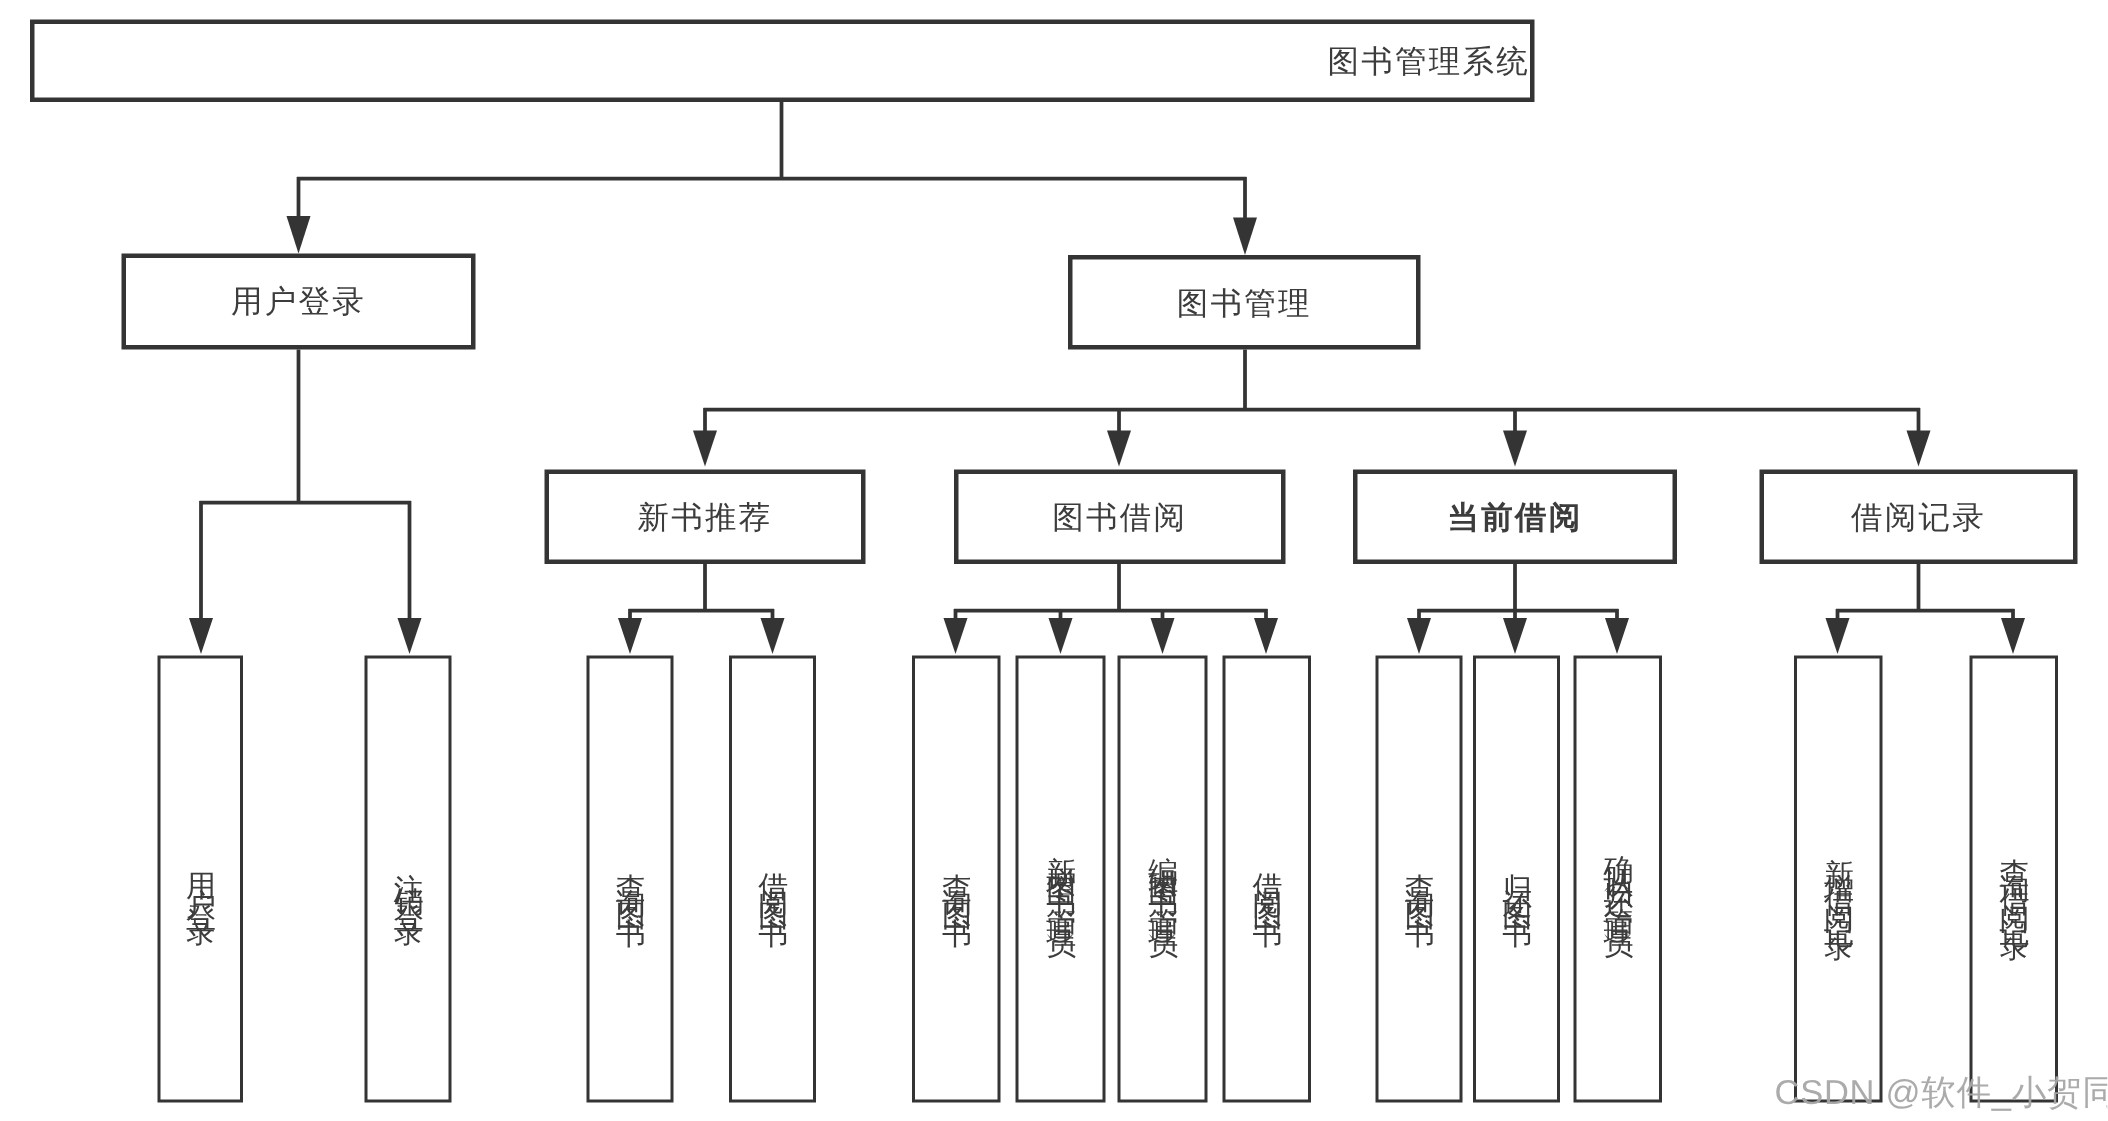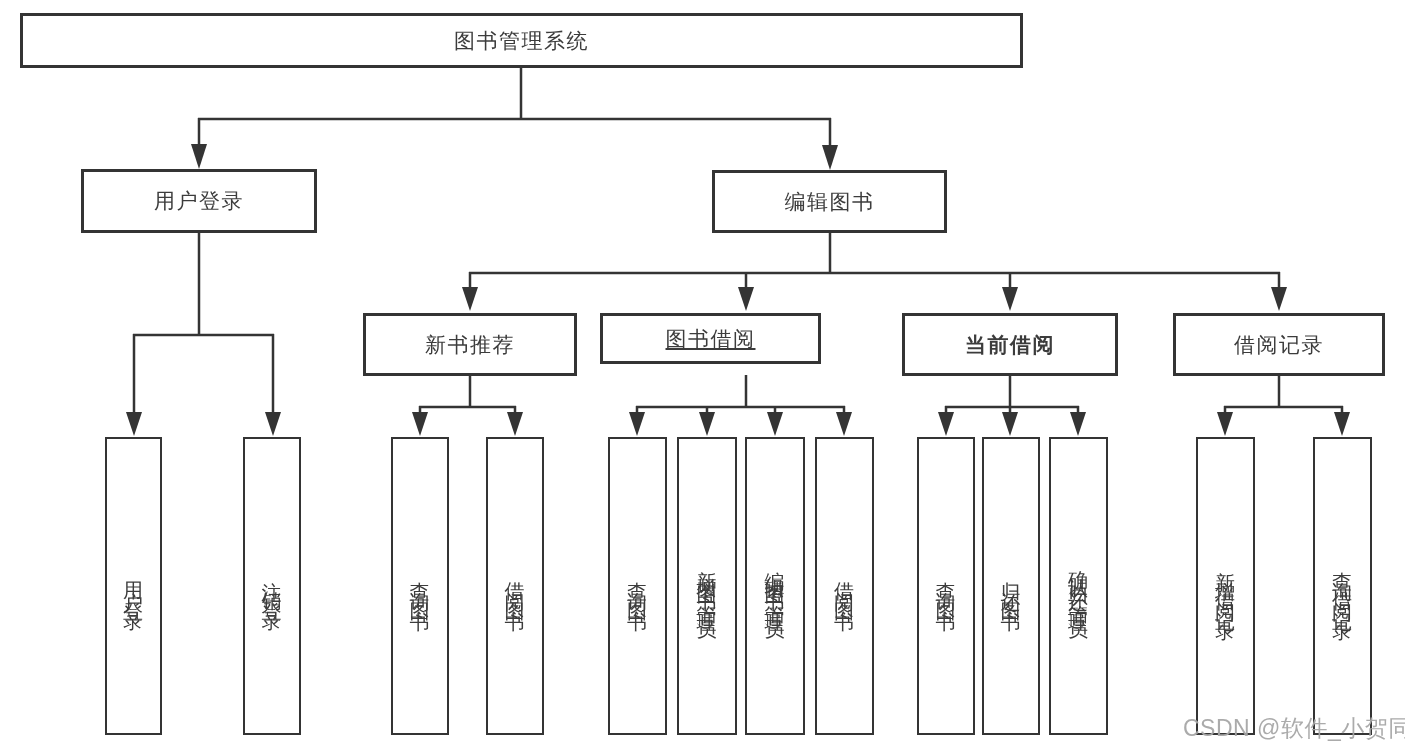--- a/index.html
+++ b/index.html
@@ -58,35 +58,35 @@
       <polygon points="775,436 767,412 783,412"></polygon>
       <polygon points="844,436 836,412 852,412"></polygon>
       <polygon points="946,436 938,412 954,412"></polygon>
       <polygon points="1010,436 1002,412 1018,412"></polygon>
       <polygon points="1078,436 1070,412 1086,412"></polygon>
       <polygon points="1225,436 1217,412 1233,412"></polygon>
       <polygon points="1342,436 1334,412 1350,412"></polygon>
     </g>
   </svg>
 
-  <div class="node hbox" style="left:20px;top:13px;width:1003px;height:55px;">
+  <div class="node hbox" style="left:20px;top:13px;width:1003px;height:55px;justify-content:flex-end;">
     <span>图书管理系统</span>
   </div>
 
   <div class="node hbox" style="left:81px;top:169px;width:236px;height:64px;">
     <span>用户登录</span>
   </div>
   <div class="node hbox" style="left:712px;top:170px;width:235px;height:63px;">
-    <span>编辑图书</span>
+    <span>图书管理</span>
   </div>
 
   <div class="node hbox" style="left:363px;top:313px;width:214px;height:63px;">
     <span>新书推荐</span>
   </div>
-  <div class="node hbox" style="left:600px;top:313px;width:221px;height:51px;text-decoration:underline;">
+  <div class="node hbox" style="left:636px;top:313px;width:221px;height:63px;">
     <span>图书借阅</span>
   </div>
   <div class="node hbox" style="left:902px;top:313px;width:216px;height:63px;font-weight:bold;">
     <span>当前借阅</span>
   </div>
   <div class="node hbox" style="left:1173px;top:313px;width:212px;height:63px;font-family:Liberation Serif, serif;">
     <span>借阅记录</span>
   </div>
 
   <div class="node vbox" style="left:105px;top:437px;width:57px;height:298px;">

